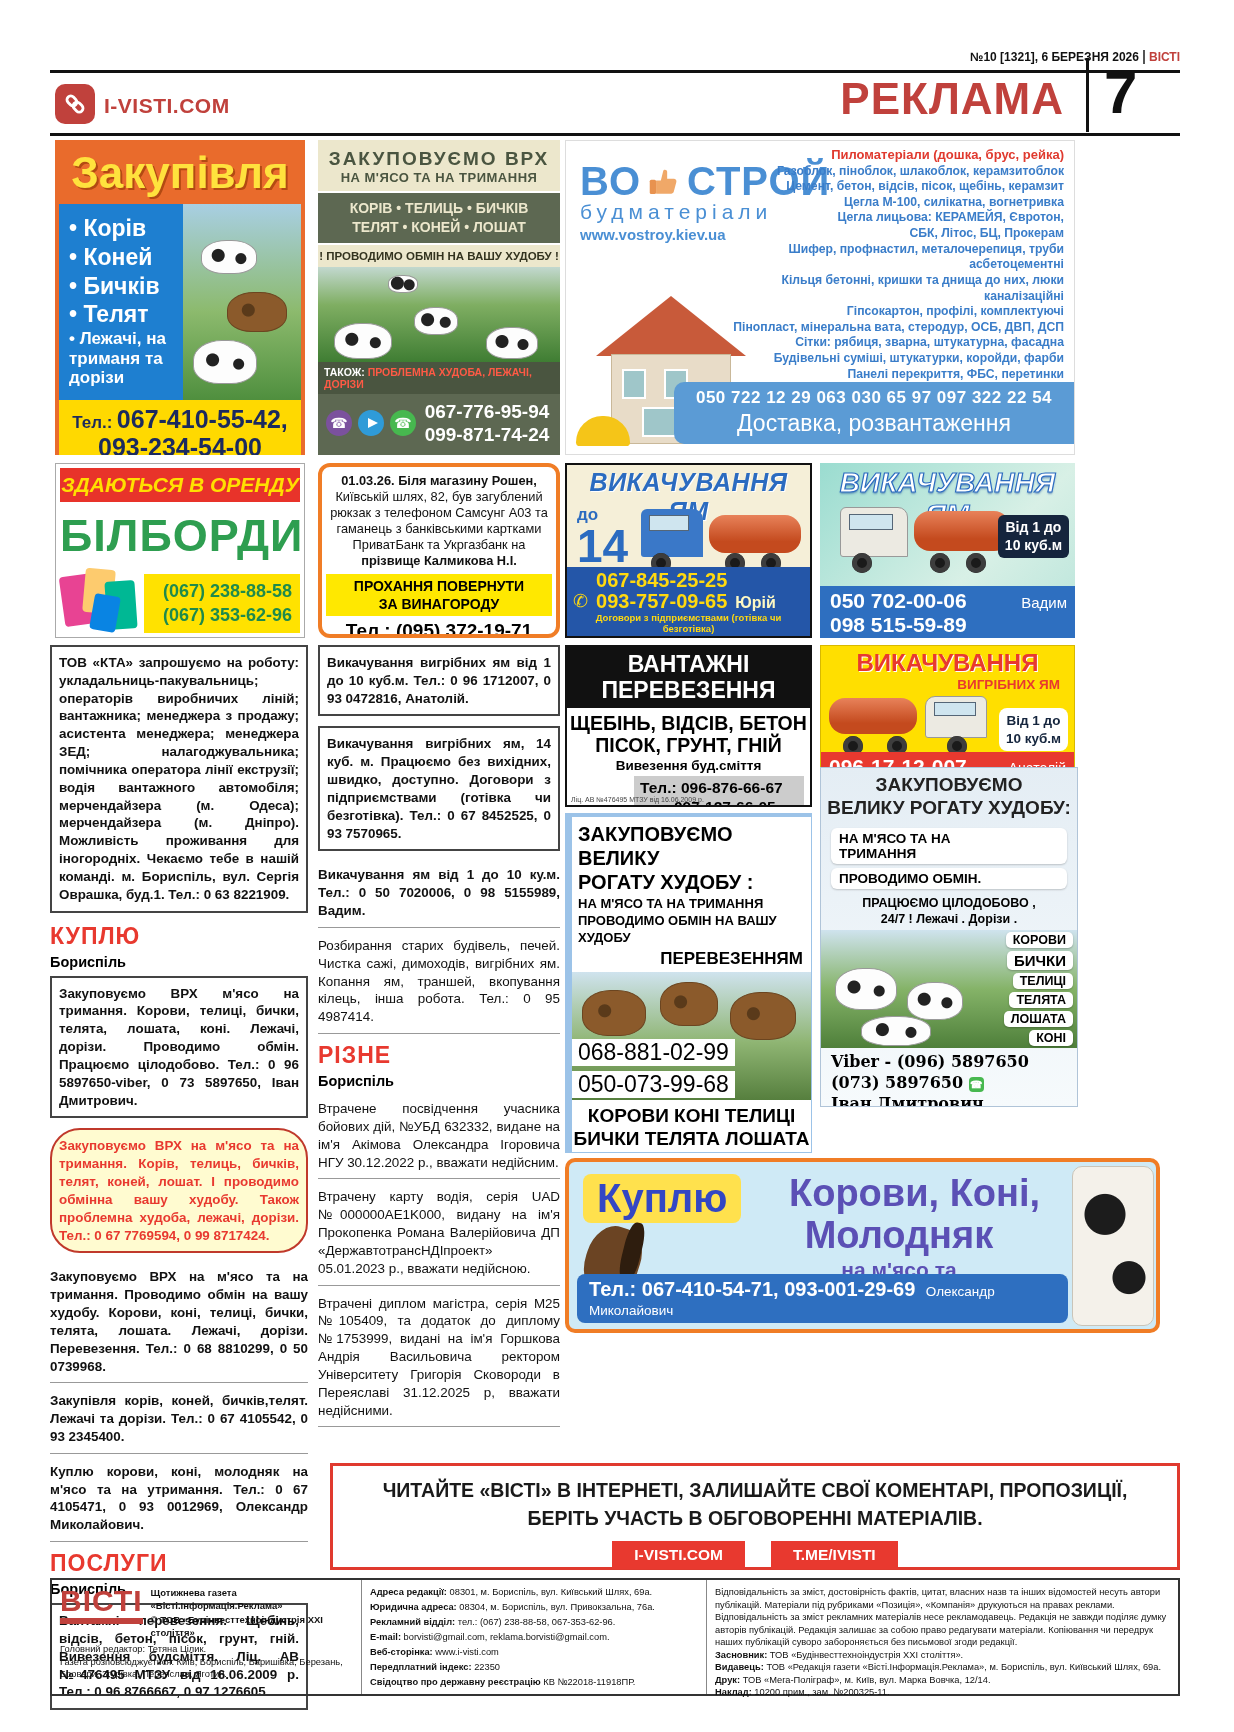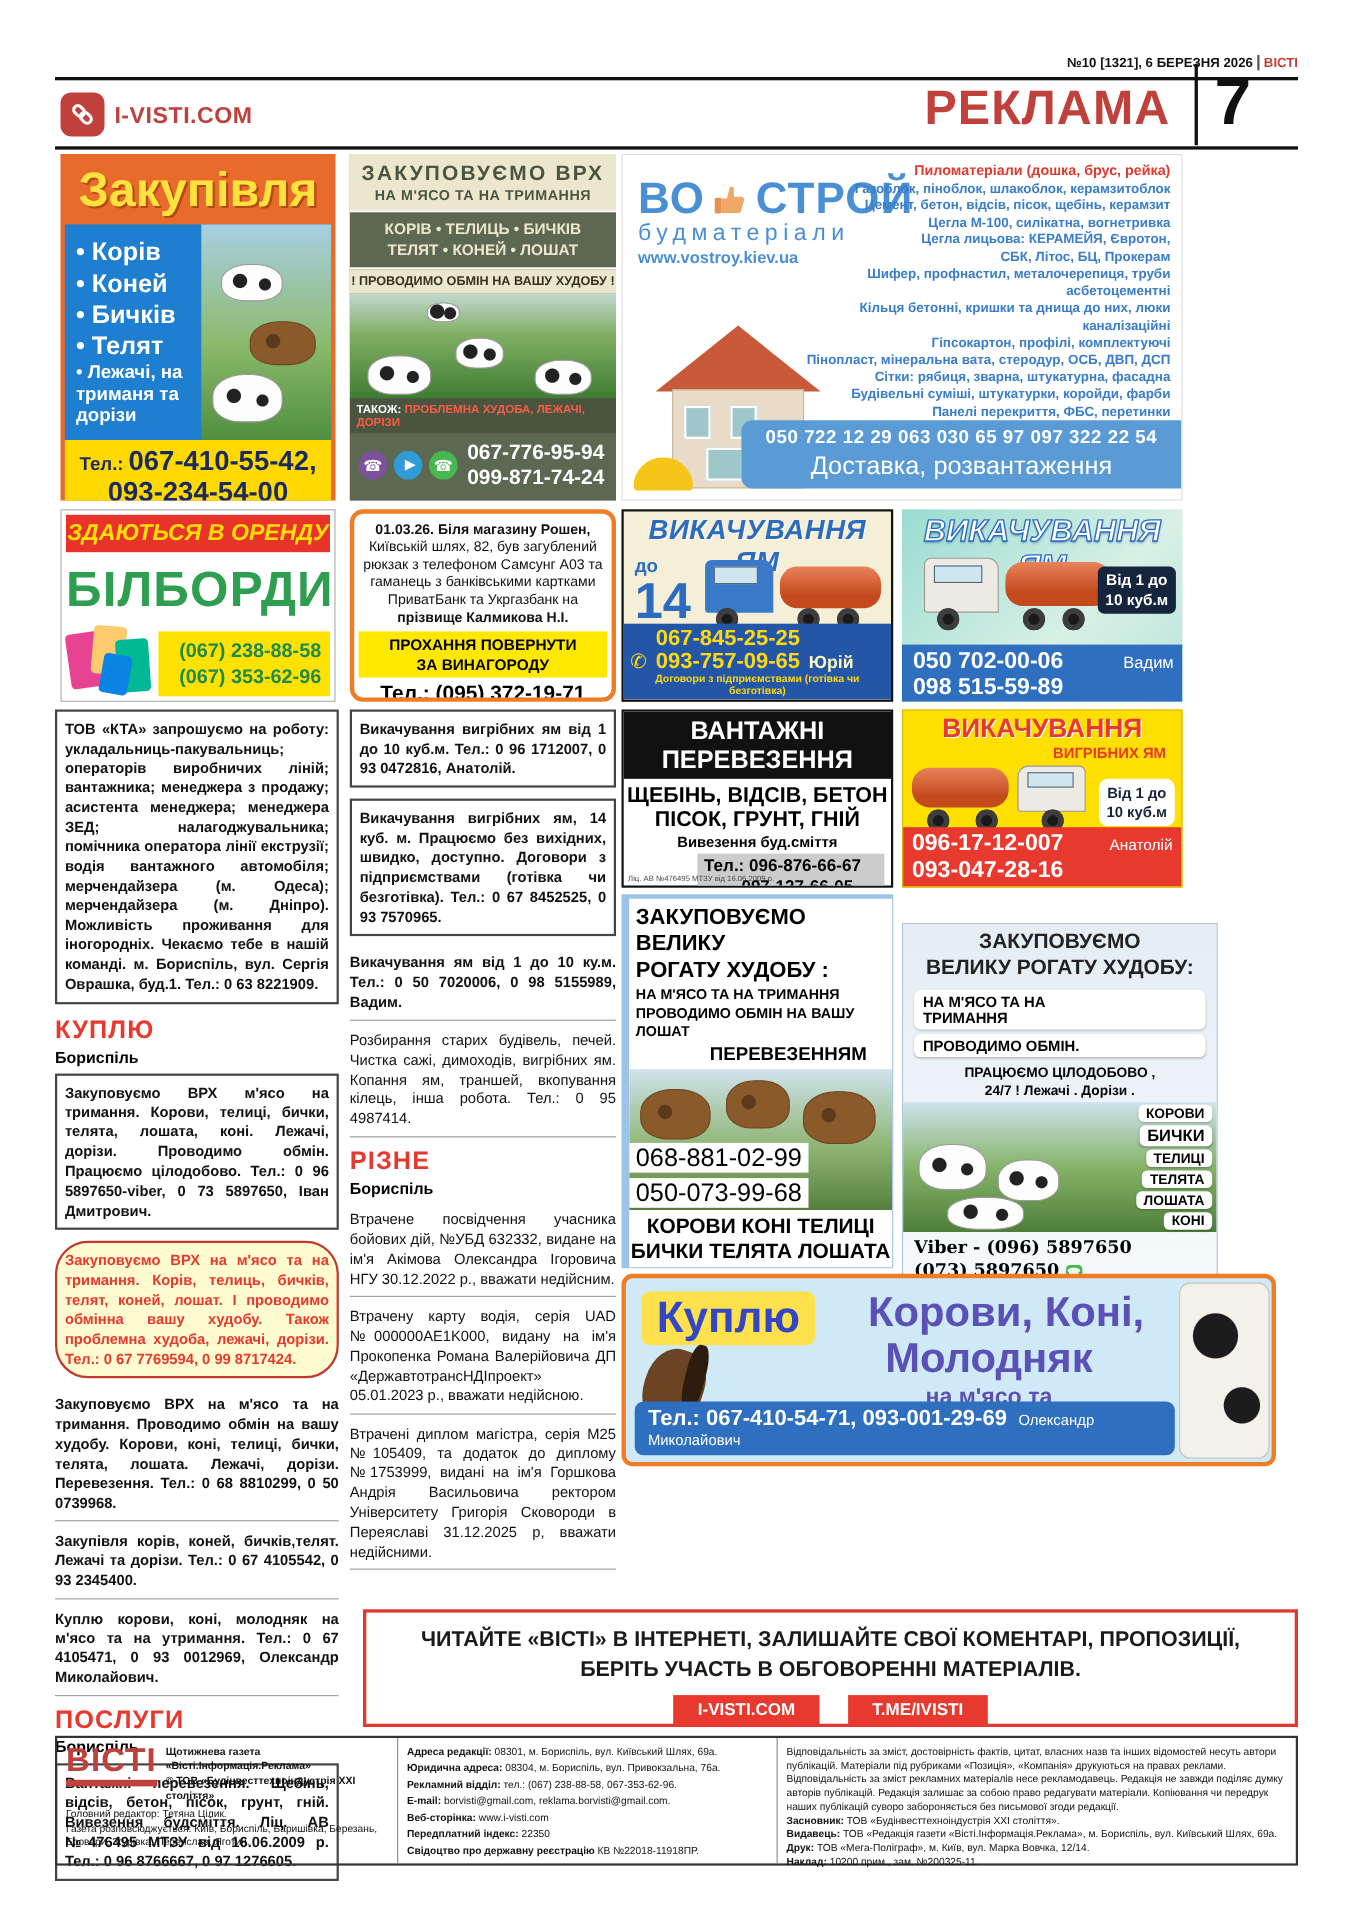--- a/index.html
+++ b/index.html
@@ -129,27 +129,27 @@
   .vyka-t2 { color:#e8392f; font-weight:bold; font-size:13.5px; text-align:right; padding-right:14px; }
   .vyka-range { position:absolute; right:6px; top:62px; background:#fff; border-radius:8px; color:#15253d; font-weight:bold; font-size:13.5px; text-align:center; padding:4px 7px; line-height:1.3; }
   .vyka-band { position:absolute; left:0; right:0; bottom:0; height:54px; background:#e8392f; color:#fff; padding:3px 8px; }
   .vyka-ph { font-size:21px; font-weight:bold; line-height:1.15; }
   .vyka-name { position:absolute; right:8px; top:8px; font-size:14px; }
 
   
   .zm { left:565px; top:813px; width:247px; height:340px; background:#fff; border:1px solid #9cc3e8; border-left:7px solid #9cc3e8; border-top:4px solid #9cc3e8; }
   .zm-title { font-weight:bold; font-size:20px; line-height:1.2; padding:5px 6px 2px; }
   .zm-cond { font-weight:bold; font-size:13px; line-height:1.3; padding:0 6px; }
-  .zm-trans { text-align:right; font-weight:bold; font-size:17px; padding:2px 23px 3px; }
+  .zm-trans { text-align:right; font-weight:bold; font-size:17px; padding:2px 8px 3px; }
   .zm-photo { position:relative; height:128px; background:linear-gradient(180deg,#cfe3ee 0%,#8fb573 55%,#567f3e 100%); }
   .zm-ph { position:absolute; left:0; background:#fff; font-size:23px; padding:0 6px; font-weight:normal; }
   .zm-animals { text-align:center; font-weight:bold; font-size:19px; line-height:1.25; padding-top:4px; }
 
   
-  .zr { left:820px; top:839px; width:287px; height:340px; background:linear-gradient(180deg,#e4edf4 0%,#f6fafc 100%); border:1px solid #b0c4d8; }
+  .zr { left:820px; top:767px; width:258px; height:340px; background:linear-gradient(180deg,#e4edf4 0%,#f6fafc 100%); border:1px solid #b0c4d8; }
   .zr-title { font-weight:bold; font-size:19px; line-height:1.2; text-align:center; padding:6px 4px 4px; color:#222; }
   .zr-box { background:#fff; border-radius:6px; margin:4px 10px; padding:3px 8px; font-weight:bold; font-size:13.5px; box-shadow:0 1px 2px rgba(0,0,0,.2); }
   .zr-work { font-weight:bold; font-size:12.5px; text-align:center; line-height:1.35; padding:2px 12px; }
   .zr-photo { position:relative; height:118px; background:linear-gradient(180deg,#cfe3ee 0%,#85b368 50%,#4e7f3a 100%); }
   .zr-tags { position:absolute; right:4px; top:2px; display:flex; flex-direction:column; gap:3px; align-items:flex-end; }
   .zr-tag { background:#fff; border-radius:5px; font-weight:bold; font-size:12.5px; padding:1px 7px; box-shadow:0 1px 2px rgba(0,0,0,.25); }
   .zr-tag.big { font-size:15px; }
   .zr-viber { font-family:"DejaVu Serif", serif; font-weight:bold; font-size:16px; padding:4px 10px 0; line-height:1.3; }
   .zr-viber .ico { display:inline-block; width:15px; height:15px; background:#47b84f; border-radius:4px; color:#fff; font-size:10px; text-align:center; line-height:15px; }
 
@@ -447,21 +447,21 @@
   </div>
 
   <div class="ad zm">
     <div class="zm-title">
       <div>ЗАКУПОВУЄМО ВЕЛИКУ</div>
       <div>РОГАТУ ХУДОБУ :</div>
     </div>
     <div class="zm-cond">
       <div>НА М'ЯСО ТА НА ТРИМАННЯ</div>
       <div>ПРОВОДИМО ОБМІН НА ВАШУ</div>
-      <div>ЛОШАТ</div>
+      <div>ХУДОБУ</div>
     </div>
     <div class="zm-trans">ПЕРЕВЕЗЕННЯМ</div>
     <div class="zm-photo">
       <div class="cow brown" style="left:10px; top:18px; width:64px; height:46px;"></div>
       <div class="cow brown" style="left:88px; top:10px; width:58px; height:44px;"></div>
       <div class="cow brown" style="left:158px; top:20px; width:66px; height:48px;"></div>
       <div class="zm-ph" style="bottom:34px;">068-881-02-99</div>
       <div class="zm-ph" style="bottom:2px;">050-073-99-68</div>
     </div>
     <div class="zm-animals">

